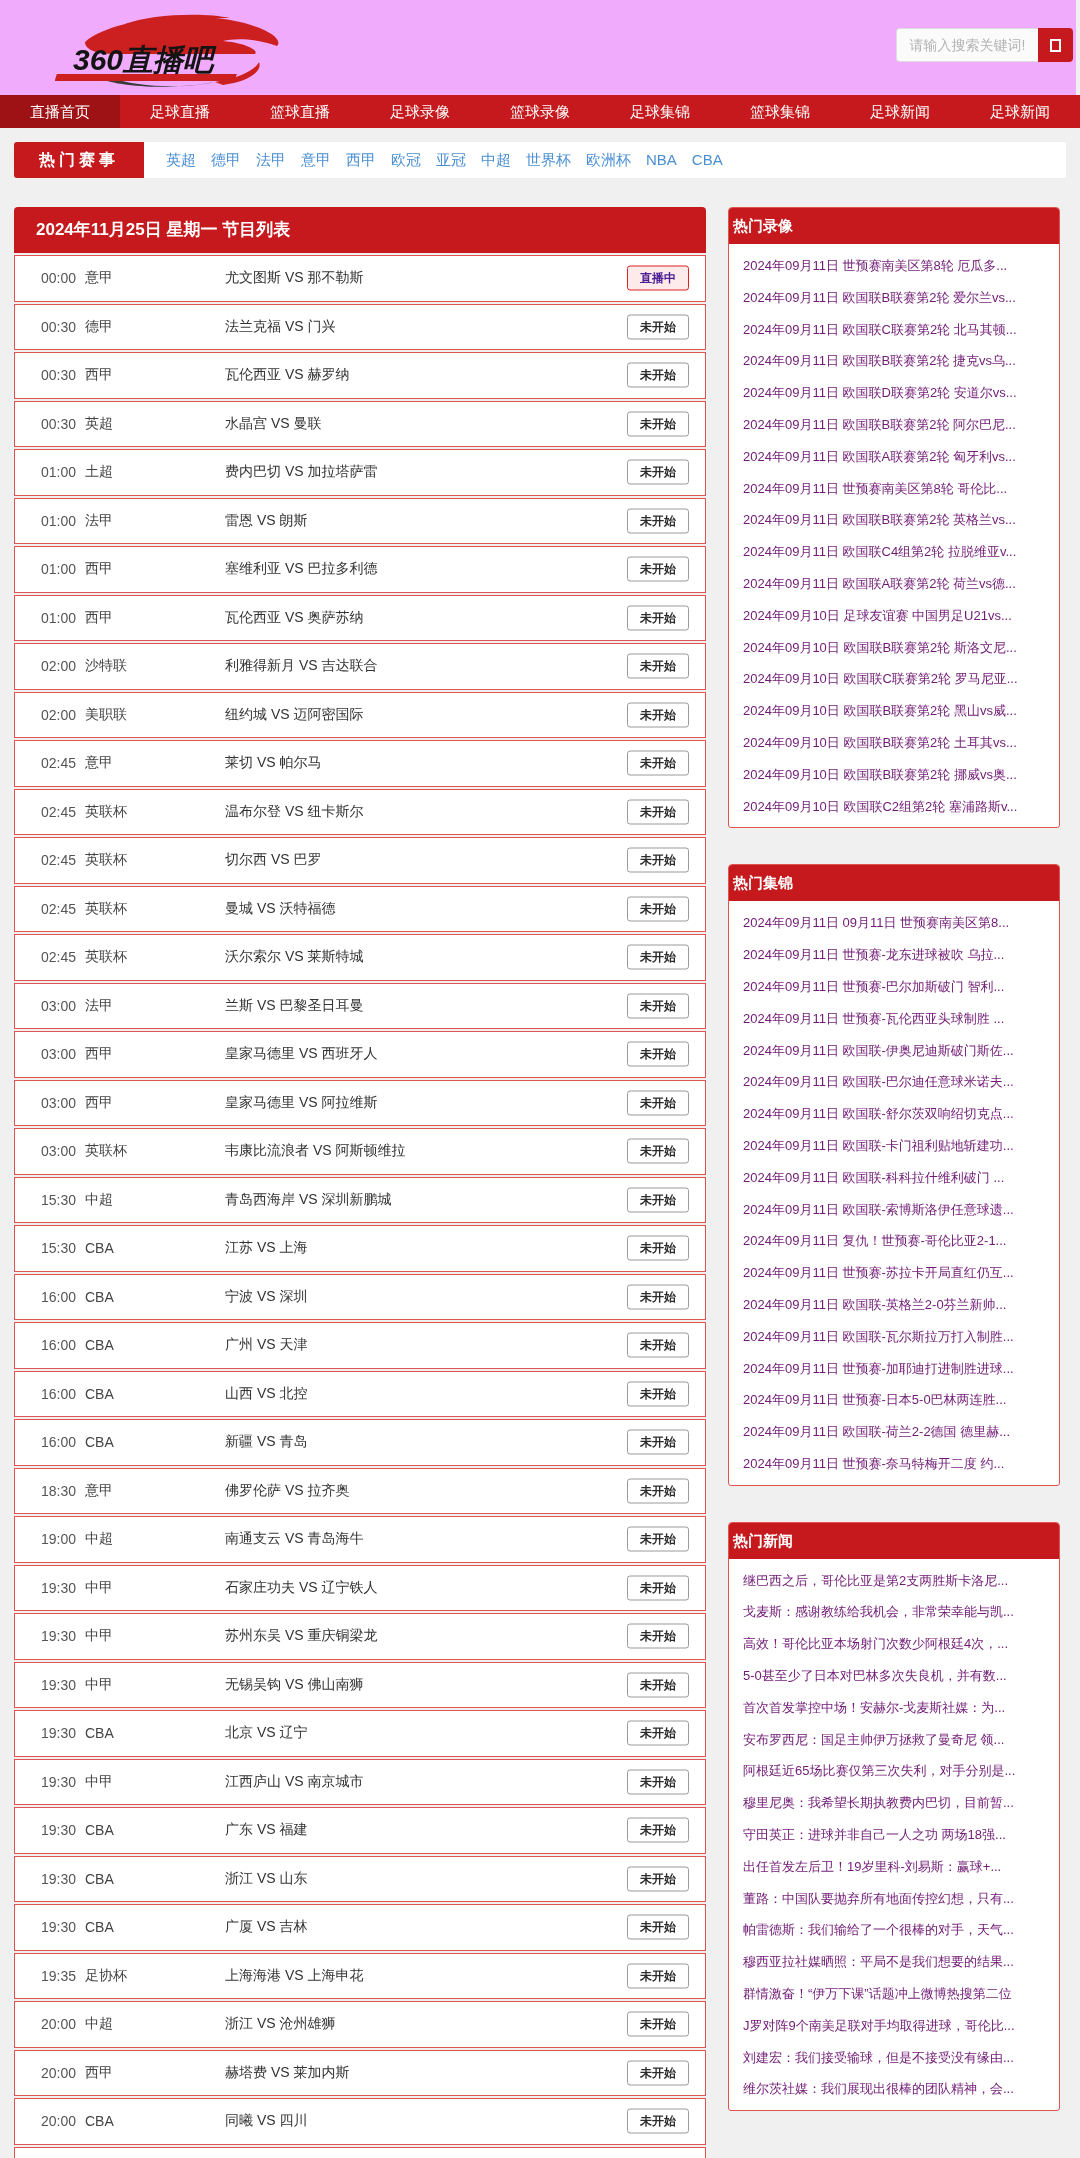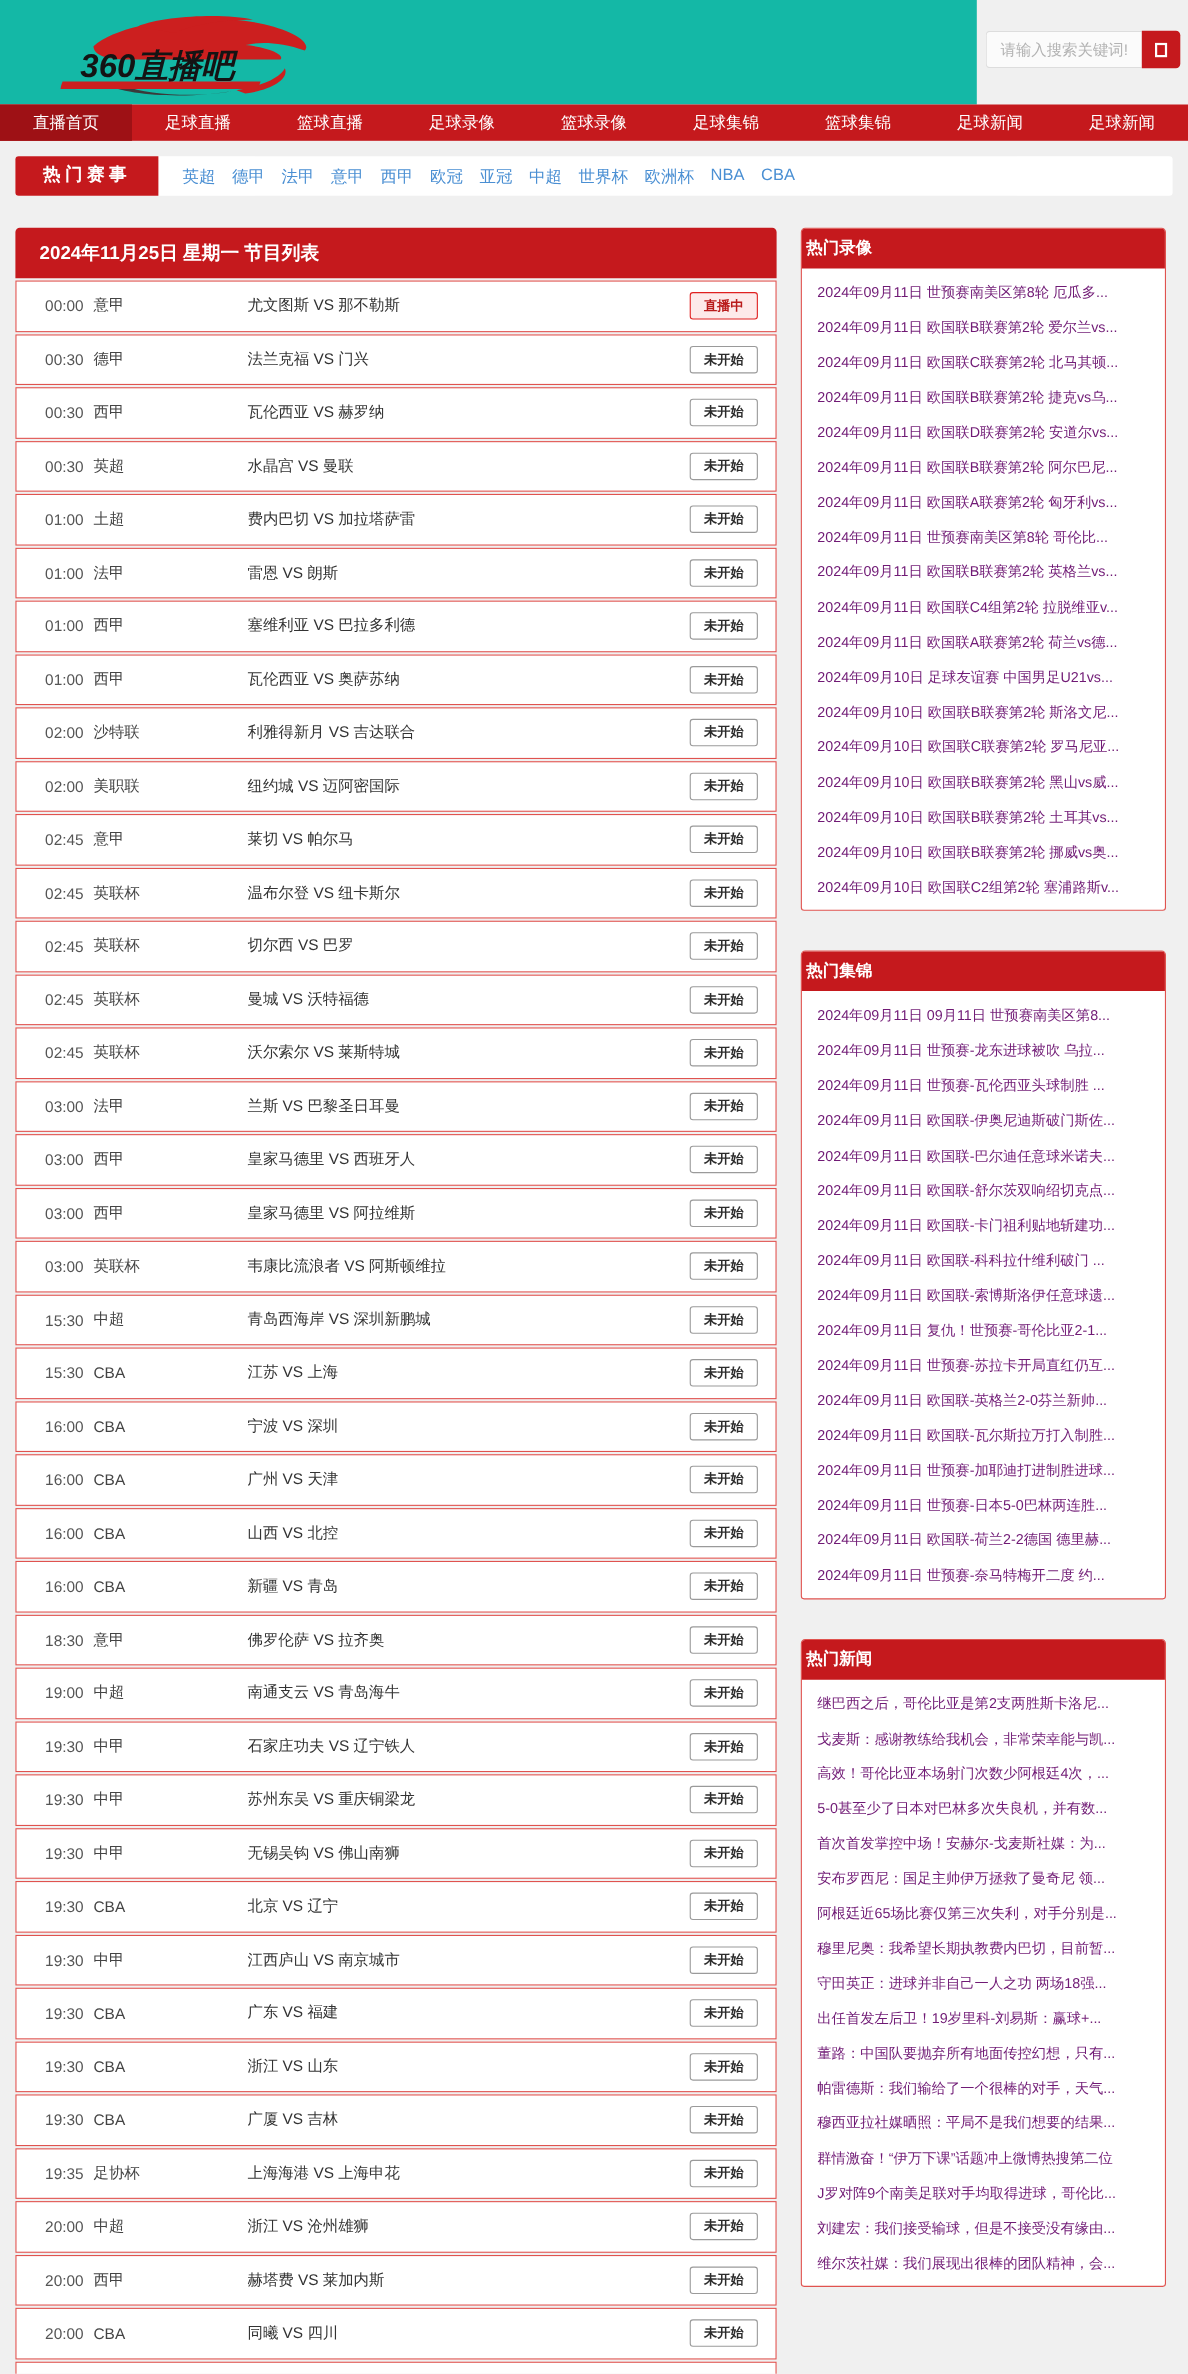--- a/index.html
+++ b/index.html
@@ -4,21 +4,21 @@
 <style>
   * { margin:0; padding:0; box-sizing:border-box; }
   html,body { width:1080px; }
   body {
     height:2158px; overflow:hidden; background:#f0f0f0;
     font-family:"Liberation Sans","DejaVu Sans",sans-serif; color:#333;
   }
   .page { position:relative; width:1080px; height:2158px; }
 
   
-  .site-header { position:absolute; left:0; top:0; width:888px; height:95px; background:#14b8a6; }
+  .site-header { position:absolute; left:0; top:0; width:1076px; height:95px; background:#f0abfc; }
   .logo { position:absolute; left:55px; top:12px; width:265px; height:78px; cursor:pointer; }
   .search-wrap { position:absolute; left:880px; top:28px; height:34px; display:flex; }
   .search-input {
     width:142px; height:34px; border:1px solid #ddd; border-right:none; border-radius:4px 0 0 4px;
     background:#fbfbfb; font-size:14px; text-align:center; color:#444; outline:none;margin-left:16px;
   }
   .search-input::placeholder { color:#b3b3b3; }
   .search-btn {
     width:35px; height:34px; background:#c5191d; border:none; border-radius:0 4px 4px 0;
     cursor:pointer; display:flex; align-items:center; justify-content:center;
@@ -52,21 +52,21 @@
     border:1px solid #e0534f; display:flex; align-items:center; font-size:14px;
   }
   .sch-time { width:70px; padding-left:26px; color:#555; flex:none; }
   .sch-league { width:140px; color:#444; flex:none; }
   .sch-match { color:#333; flex:1; white-space:nowrap; overflow:hidden; }
   .sch-status {
     position:absolute; right:16px; top:50%; transform:translateY(-50%);
     min-width:62px; height:25px; line-height:23px; text-align:center; font-size:12px; font-weight:bold;
     border:1px solid #9a9a9a; border-radius:3px; background:#fff; color:#2b2b2b; cursor:pointer; padding:0 6px;
   }
-  .sch-status.live { border-color:#e02020; color:#b91c1c; background:#fdeaea; }
+  .sch-status.live { border-color:#e02020; color:#4c1d95; background:#fdeaea; }
 
   
   .side-col { position:absolute; left:728px; top:207px; width:332px; }
   .side-box { background:#fff; border:1px solid #e0534f; border-radius:4px 4px 3px 3px; margin-bottom:36px; }
   .side-box-header {
     height:36px; background:#c5191d; border-radius:3px 3px 0 0; color:#fff;
     font-size:15px; font-weight:bold; line-height:36px; padding-left:4px;
   }
   .side-list { list-style:none; padding:6px 0 5px 0; }
   .side-list li {
@@ -396,20 +396,21 @@
           <li>2024年09月10日 欧国联B联赛第2轮 土耳其vs...</li>
           <li>2024年09月10日 欧国联B联赛第2轮 挪威vs奥...</li>
           <li>2024年09月10日 欧国联C2组第2轮 塞浦路斯v...</li>
         </ul>
     </div>
     <div class="side-box">
       <div class="side-box-header">热门集锦</div>
       <ul class="side-list">
           <li>2024年09月11日 09月11日 世预赛南美区第8...</li>
           <li>2024年09月11日 世预赛-龙东进球被吹 乌拉...</li>
+          <li>2024年09月11日 世预赛-巴尔加斯破门 智利...</li>
           <li>2024年09月11日 世预赛-瓦伦西亚头球制胜 ...</li>
           <li>2024年09月11日 欧国联-伊奥尼迪斯破门斯佐...</li>
           <li>2024年09月11日 欧国联-巴尔迪任意球米诺夫...</li>
           <li>2024年09月11日 欧国联-舒尔茨双响绍切克点...</li>
           <li>2024年09月11日 欧国联-卡门祖利贴地斩建功...</li>
           <li>2024年09月11日 欧国联-科科拉什维利破门 ...</li>
           <li>2024年09月11日 欧国联-索博斯洛伊任意球遗...</li>
           <li>2024年09月11日 复仇！世预赛-哥伦比亚2-1...</li>
           <li>2024年09月11日 世预赛-苏拉卡开局直红仍互...</li>
           <li>2024年09月11日 欧国联-英格兰2-0芬兰新帅...</li>

